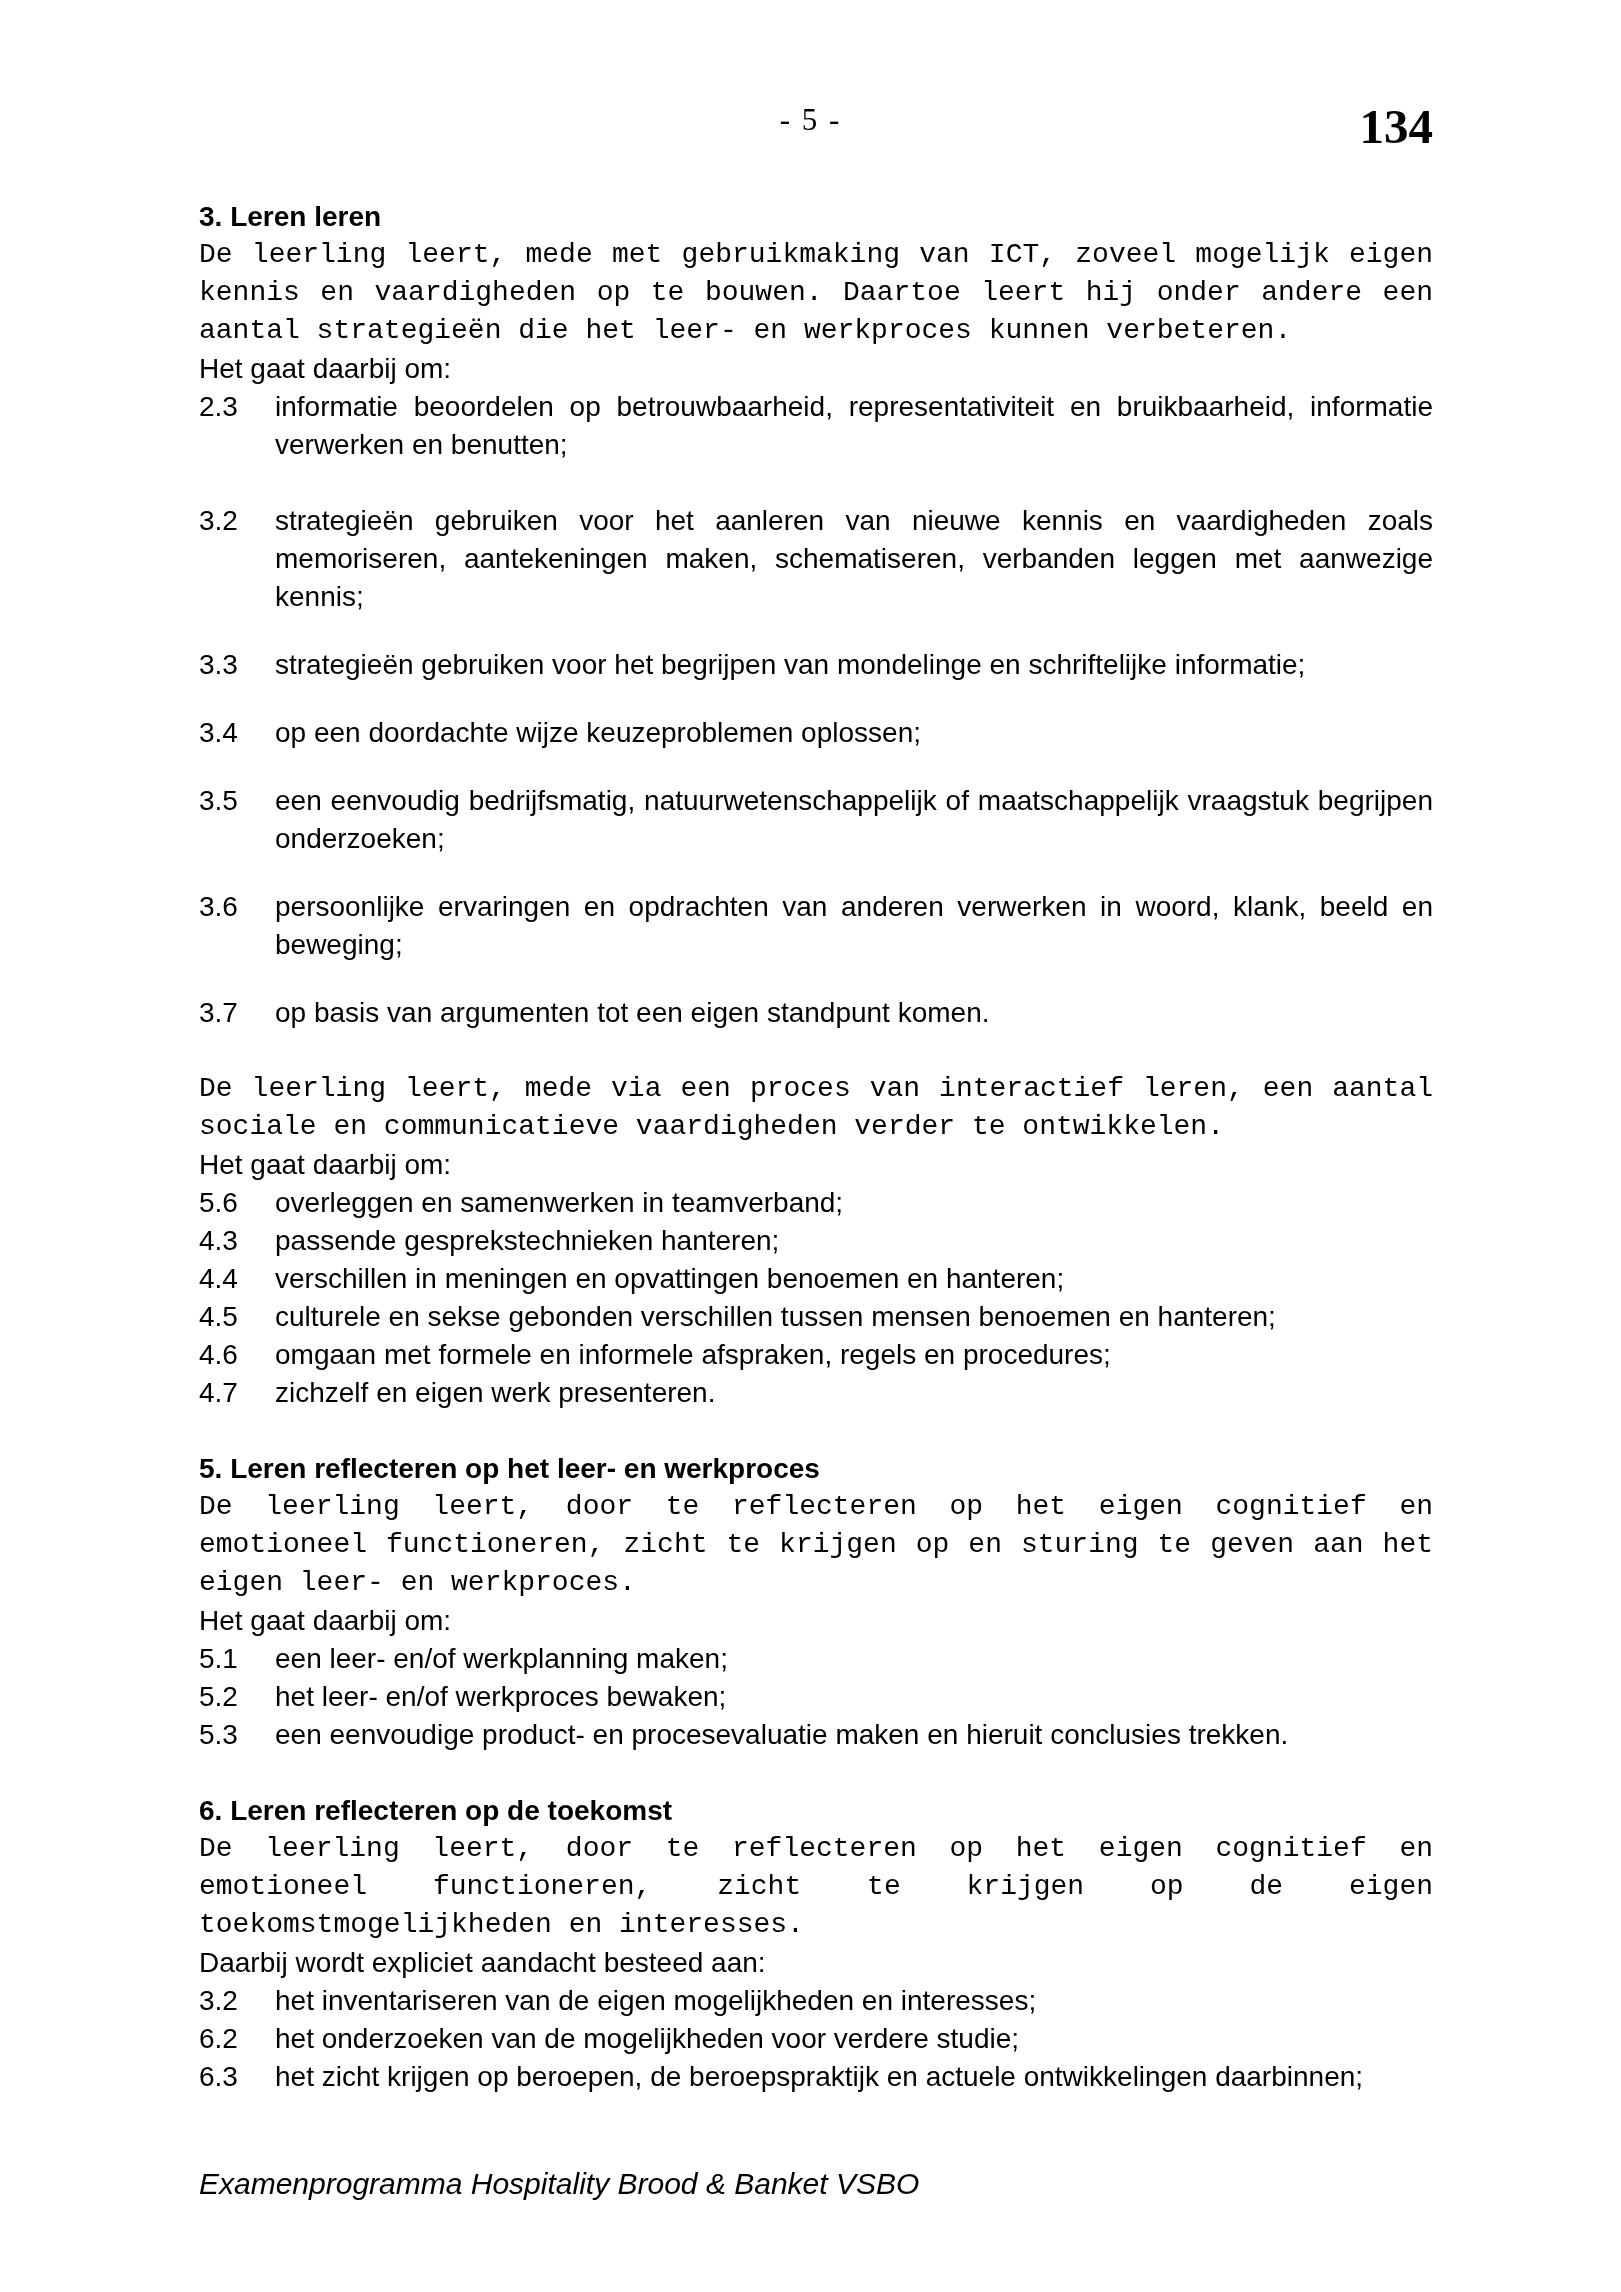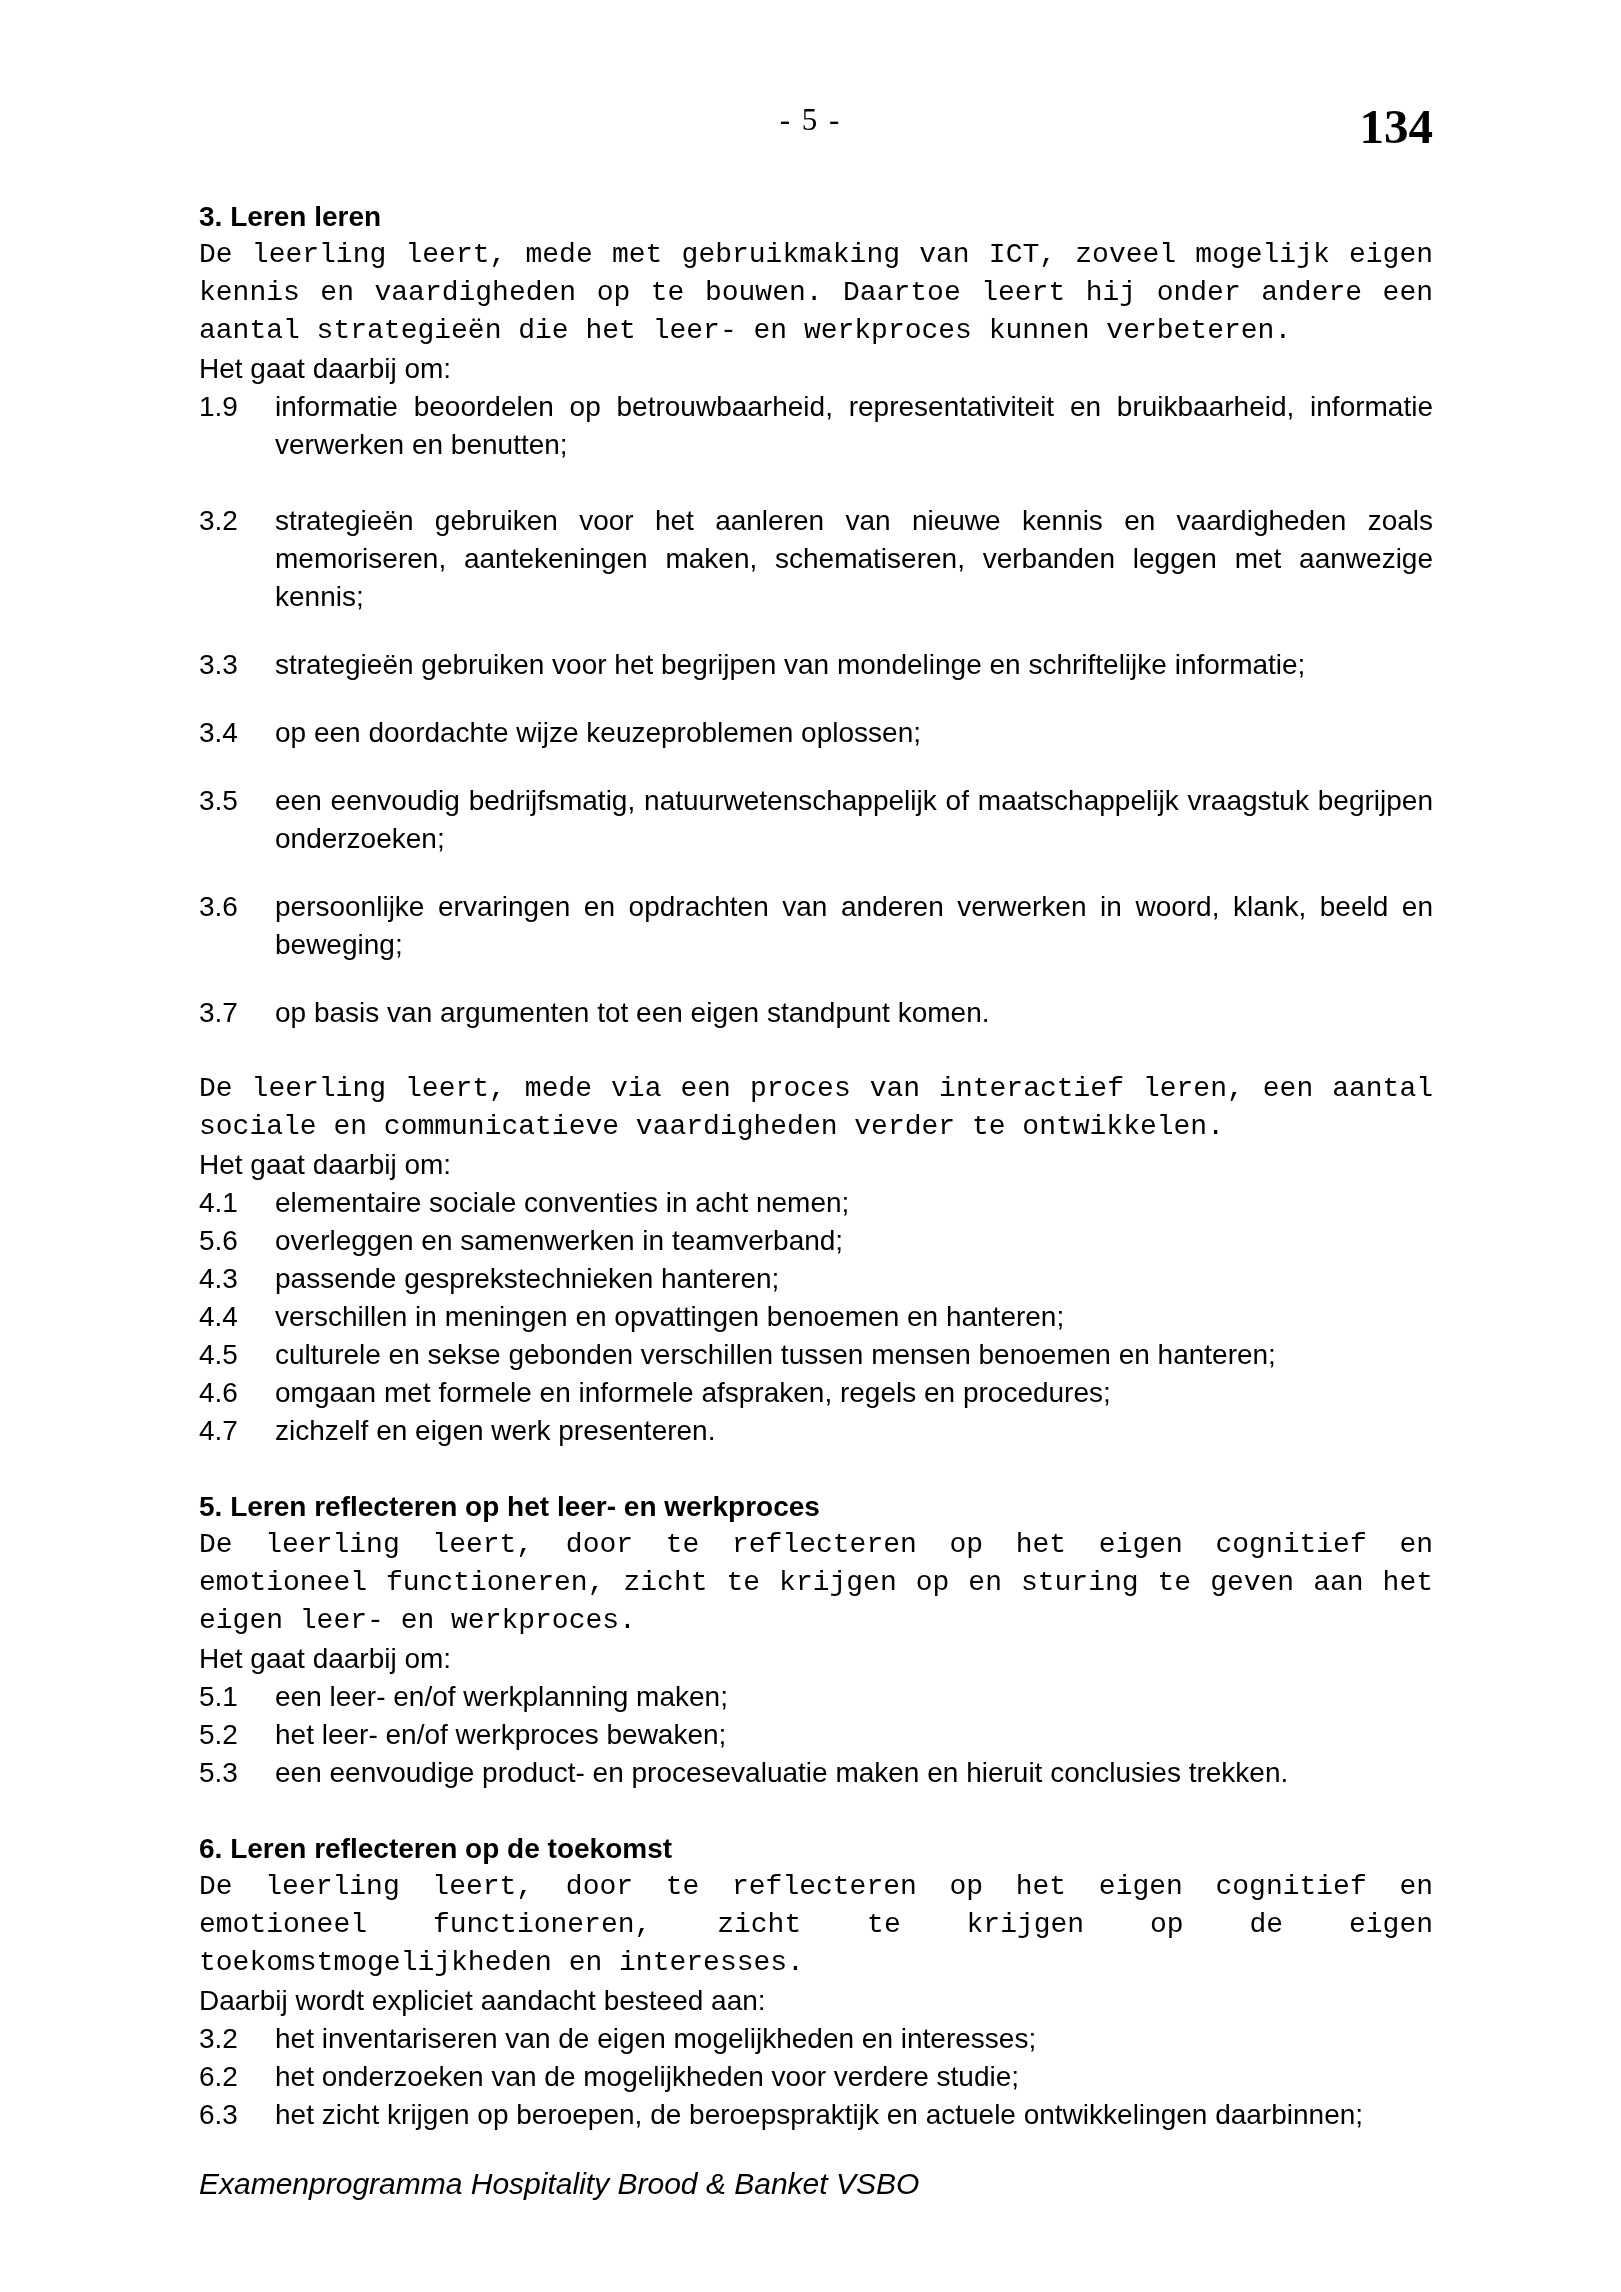--- a/index.html
+++ b/index.html
@@ -29,21 +29,21 @@
 <div class="doc-num">134</div>
 
 <div class="content">
 
   <div class="section">
     <h2>3. Leren leren</h2>
     <p>De leerling leert, mede met gebruikmaking van ICT, zoveel mogelijk eigen kennis en vaardigheden op te bouwen. Daartoe leert hij onder andere een aantal strategieën die het leer- en werkproces kunnen verbeteren.</p>
     <div class="intro-lead">Het gaat daarbij om:</div>
     <div class="spaced">
       <div class="item">
-        <span class="num">1.9</span>
+        <span class="num">2.3</span>
         <span class="txt">informatie beoordelen op betrouwbaarheid, representativiteit en bruikbaarheid, informatie verwerken en benutten;</span>
       </div>
       <div class="item" style="margin-top:38px">
         <span class="num">3.2</span>
         <span class="txt">strategieën gebruiken voor het aanleren van nieuwe kennis en vaardigheden zoals memoriseren, aantekeningen maken, schematiseren, verbanden leggen met aanwezige kennis;</span>
       </div>
       <div class="item">
         <span class="num">3.3</span>
         <span class="txt">strategieën gebruiken voor het begrijpen van mondelinge en schriftelijke informatie;</span>
       </div>
@@ -63,24 +63,20 @@
         <span class="num">3.7</span>
         <span class="txt">op basis van argumenten tot een eigen standpunt komen.</span>
       </div>
     </div>
   </div>
 
   <div class="section">
     <p>De leerling leert, mede via een proces van interactief leren, een aantal sociale en communicatieve vaardigheden verder te ontwikkelen.</p>
     <div class="intro-lead">Het gaat daarbij om:</div>
     <div>
-      <div class="item">
-        <span class="num">4.1</span>
-        <span class="txt">elementaire sociale conventies in acht nemen;</span>
-      </div>
       <div class="item">
         <span class="num">5.6</span>
         <span class="txt">overleggen en samenwerken in teamverband;</span>
       </div>
       <div class="item">
         <span class="num">4.3</span>
         <span class="txt">passende gesprekstechnieken hanteren;</span>
       </div>
       <div class="item">
         <span class="num">4.4</span>

